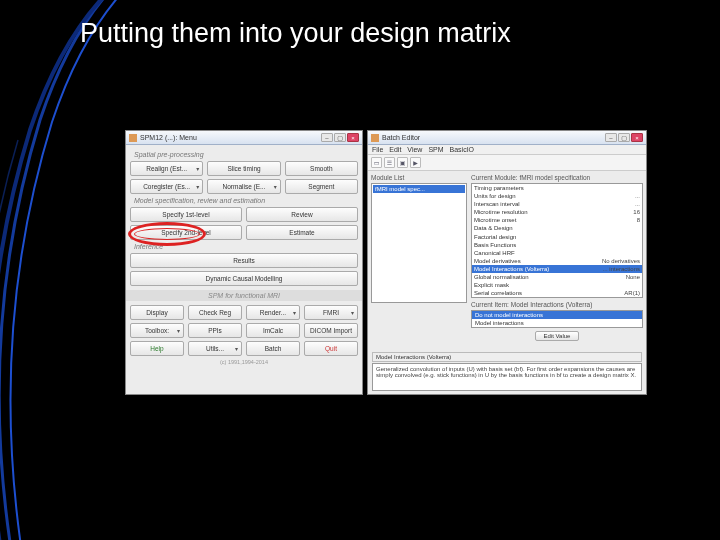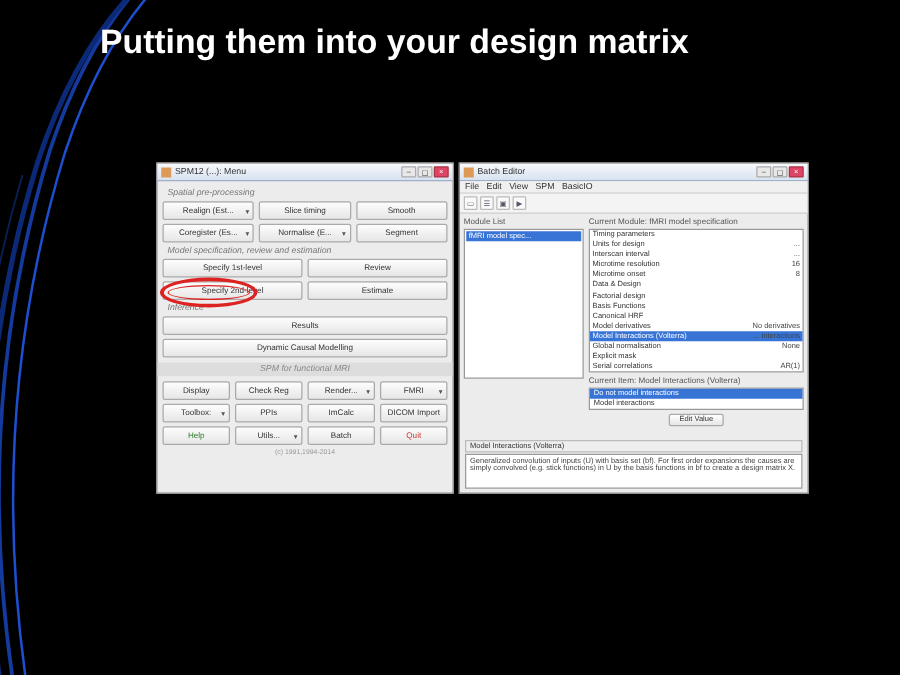--- a/index.html
+++ b/index.html
@@ -11,21 +11,21 @@
     overflow: hidden;
   }
   
   .swoosh {
     position: absolute; left: -40px; bottom: -60px;
     width: 300px; height: 600px;
     pointer-events: none;
   }
   .title {
     position: absolute; top: 18px; left: 80px;
-    color: #fff; font-size: 27px; font-weight: bold;
+    color: #fff; font-size: 27px; font-weight: normal;
   }
   .workspace {
     position: absolute; top: 130px; left: 125px;
     display: flex; gap: 4px;
   }
   
   .win {
     background: #ececec;
     border: 1px solid #888;
     font-size: 7px;

